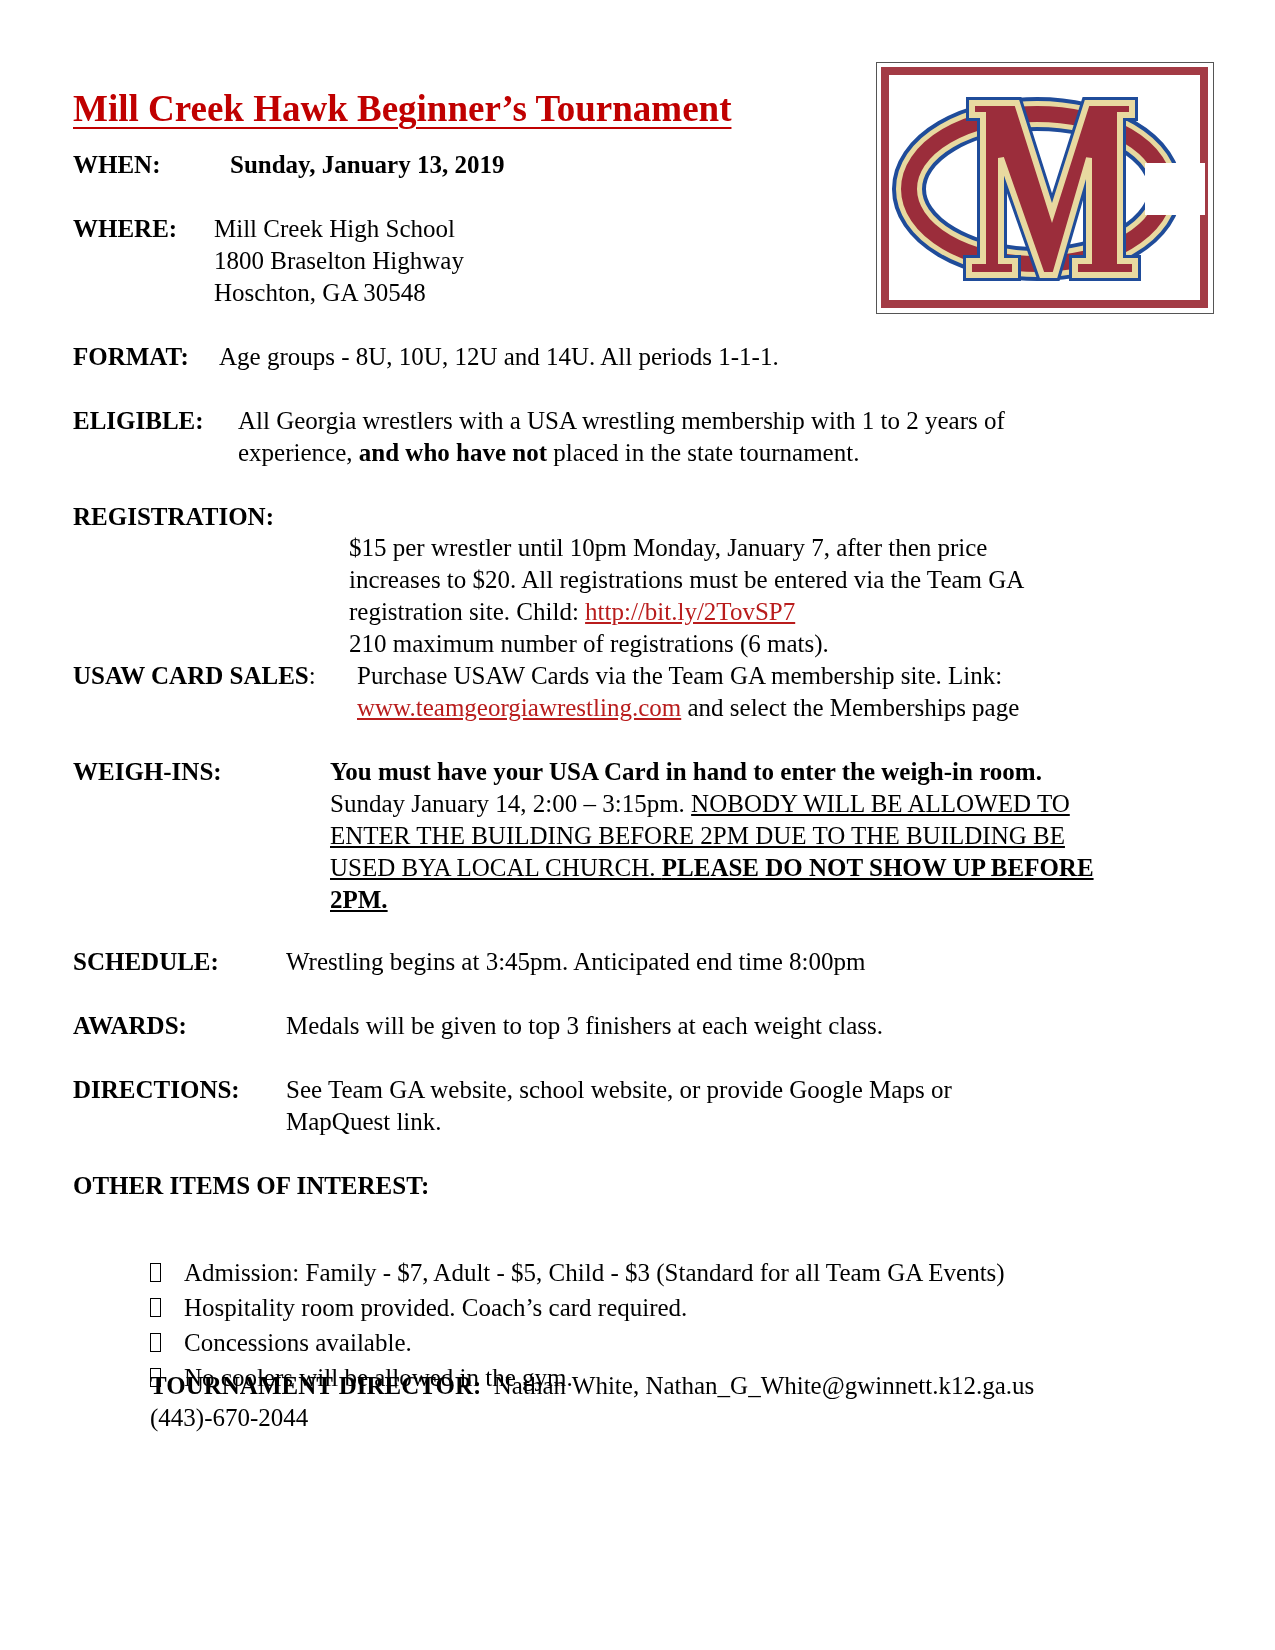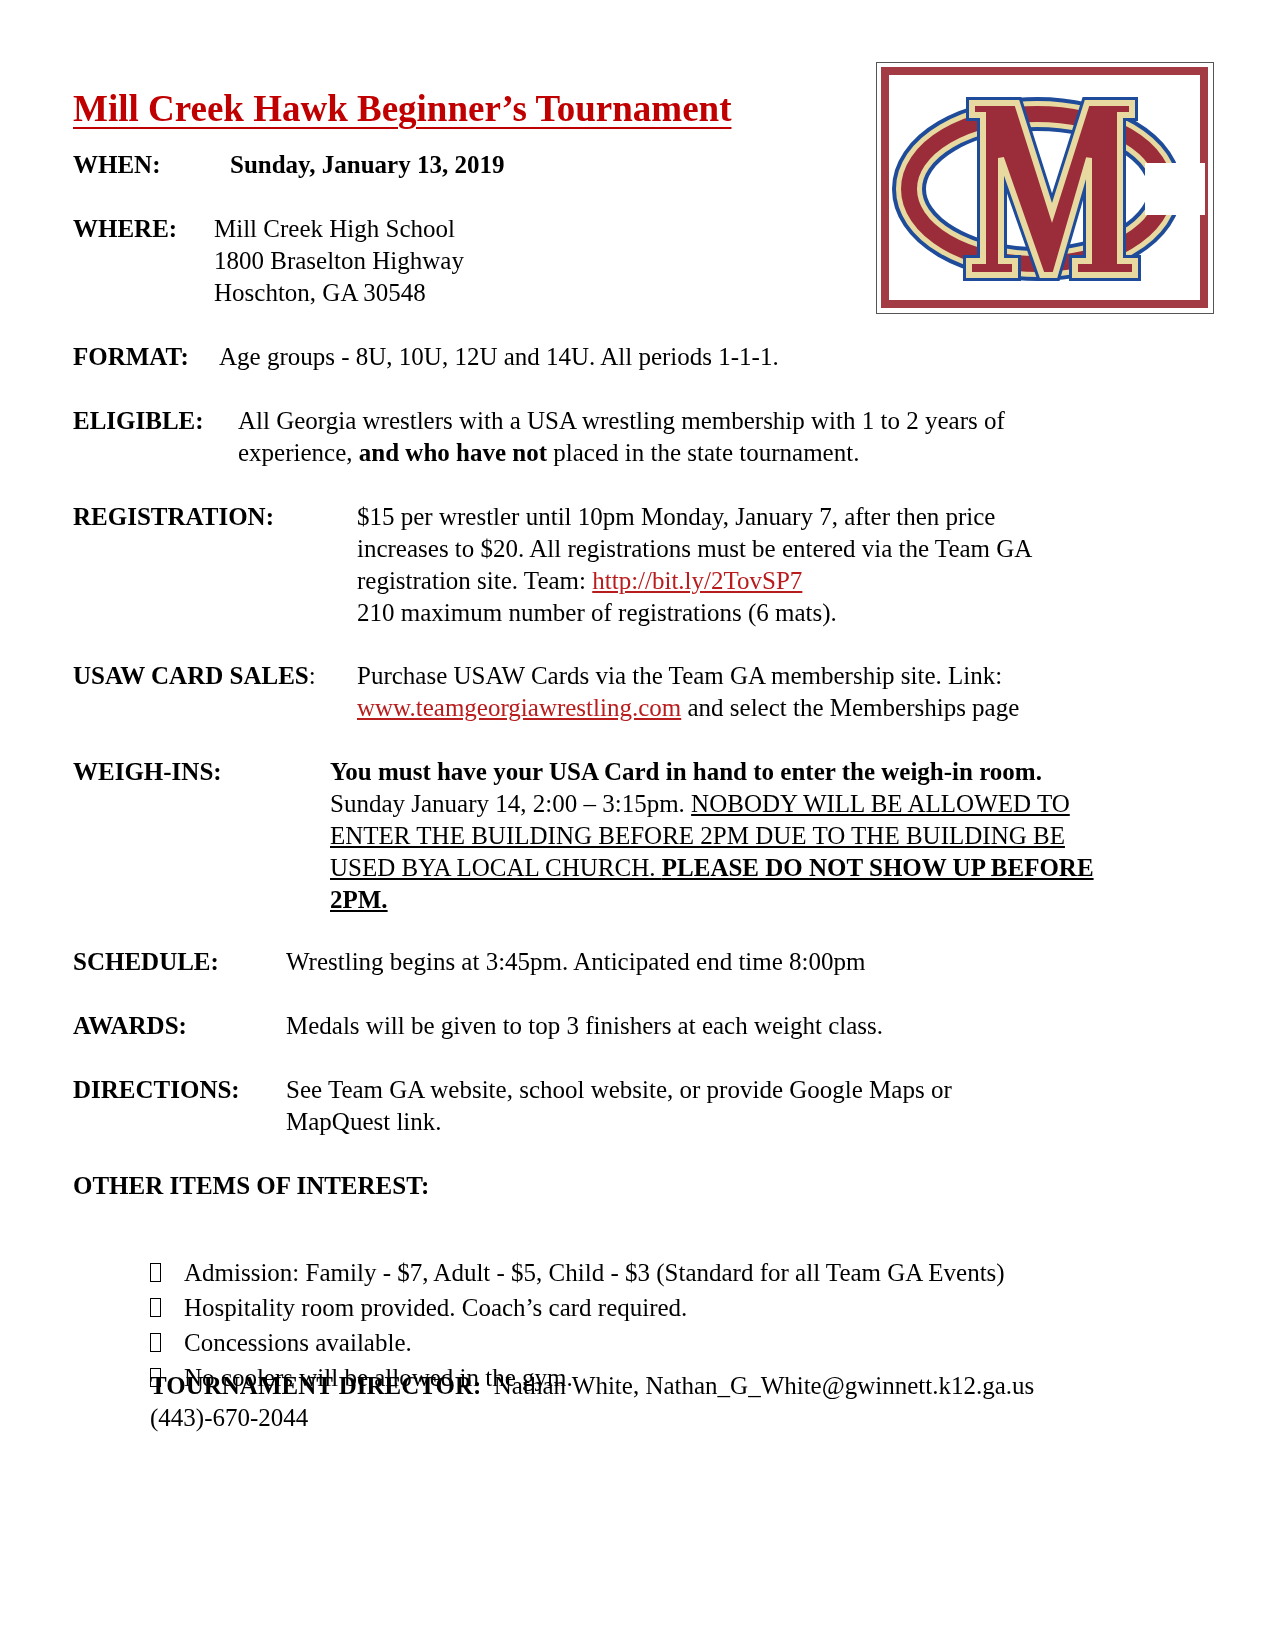--- a/index.html
+++ b/index.html
@@ -78,24 +78,24 @@
 <div class="row" style="top:405px;">
   <span class="lbl">ELIGIBLE:</span>
   <div class="val" style="left:165px;">
     <div>All Georgia wrestlers with a USA wrestling membership with 1 to 2 years of</div>
     <div><span>experience, </span><b>and who have not</b><span> placed in the state tournament.</span></div>
   </div>
 </div>
 
 <div class="row" style="top:501px;">
   <span class="lbl">REGISTRATION:</span>
-  <div class="val" style="left:284px;">
+  <div class="val" style="left:276px;margin-top:31px;">
     <div>$15 per wrestler until 10pm Monday, January 7, after then price</div>
     <div>increases to $20.  All registrations must be entered via the Team GA</div>
-    <div><span>registration site.  Team: </span><a class="link">http://bit.ly/2TovSP7</a></div>
+    <div><span>registration site.  Child: </span><a class="link">http://bit.ly/2TovSP7</a></div>
     <div>210 maximum number of registrations (6 mats).</div>
   </div>
 </div>
 
 <div class="row" style="top:660px;">
   <span class="lbl"><span>USAW CARD SALES</span><span style="font-weight:normal">:</span></span>
   <div class="val" style="left:284px;">
     <div>Purchase USAW Cards via the Team GA membership site.  Link:</div>
     <div><a class="link">www.teamgeorgiawrestling.com</a><span> and select the Memberships page</span></div>
   </div>

